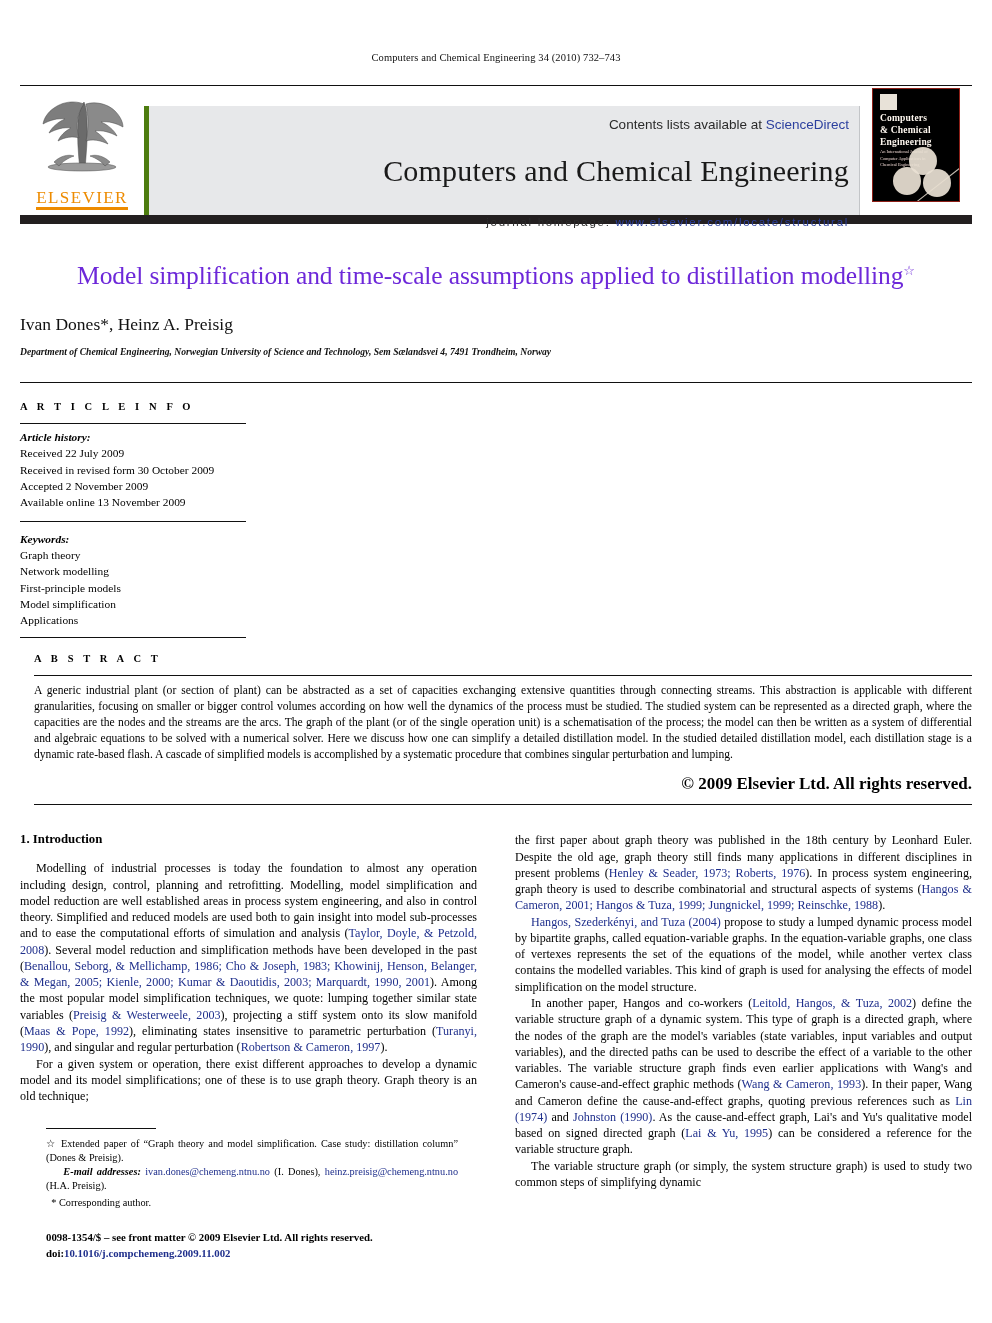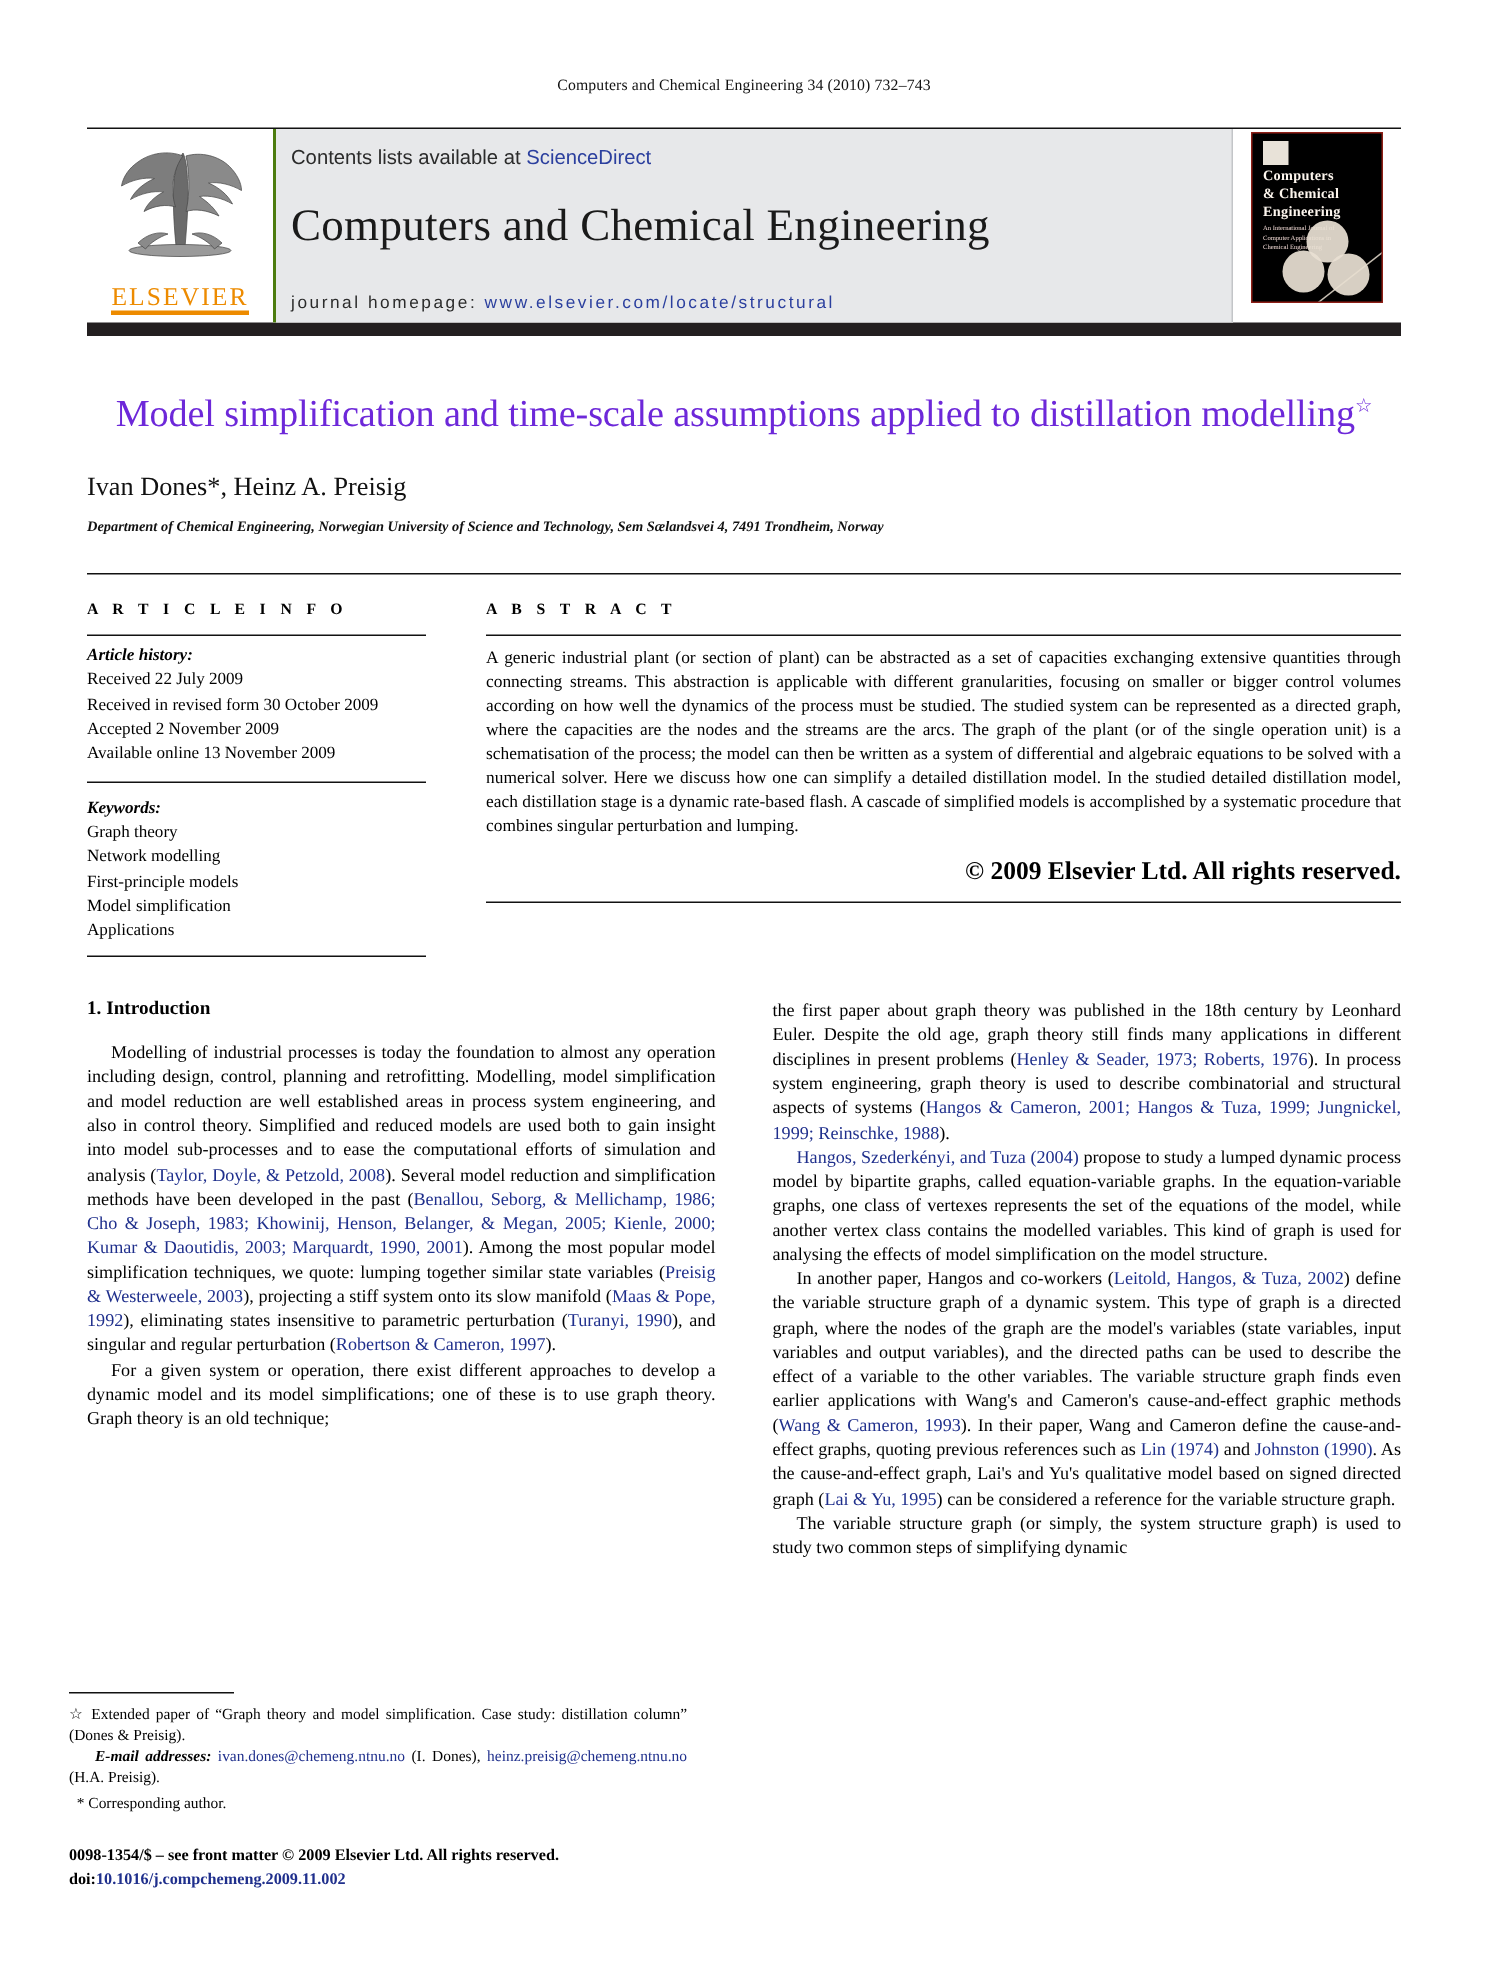--- a/index.html
+++ b/index.html
@@ -13,21 +13,21 @@
     font-family: "Liberation Serif", "DejaVu Serif", serif;
     color: #000000;
     position: relative;
     overflow: hidden;
   }
   .page {
     position: relative;
     width: 992px;
     height: 1167px;
     box-sizing: border-box;
-    padding: 0 58px;
+    padding: 0 20px;
   }
 
   
   .runhead {
     text-align: center;
     font-size: 10.5px;
     letter-spacing: 0.1px;
     padding-top: 52px;
     color: #111;
   }
@@ -64,28 +64,29 @@
     letter-spacing: 1.4px;
     color: #ED8B00;
     line-height: 1;
     margin-top: 15px;
     border-bottom: 3px solid #ED8B00;
     padding-bottom: 1px;
   }
   .mast-center {
     flex: 1 1 auto;
     background: #e7e8ea;
-    border-left: 2px solid #4d7c0f;
+    border-left: 5px solid #4d7c0f;
     border-right: 1px solid #c3c5c8;
     display: flex;
     flex-direction: column;
-    align-items: flex-start;
+    align-items: flex-end;
     justify-content: flex-start;
     padding: 11px 10px 0 10px;
     box-sizing: border-box;
+    margin-top: 20px;
   }
   .contents-line {
     font-family: "Liberation Sans", sans-serif;
     font-size: 13.5px;
     color: #2b2b2b;
   }
   .contents-line .sd {
     color: #2b3f9e;
   }
   .journal-title {
@@ -196,20 +197,21 @@
     margin-top: 11px;
     color: #111;
   }
 
   
   .infoblock {
     margin-top: 25px;
     border-top: 1.2px solid #111;
     padding-top: 18px;
     display: flex;
+    flex-direction: column;
   }
   .col-info {
     width: 252px;
     flex: 0 0 252px;
     padding-right: 26px;
     box-sizing: border-box;
   }
   .col-abs {
     flex: 1 1 auto;
     padding-left: 14px;

